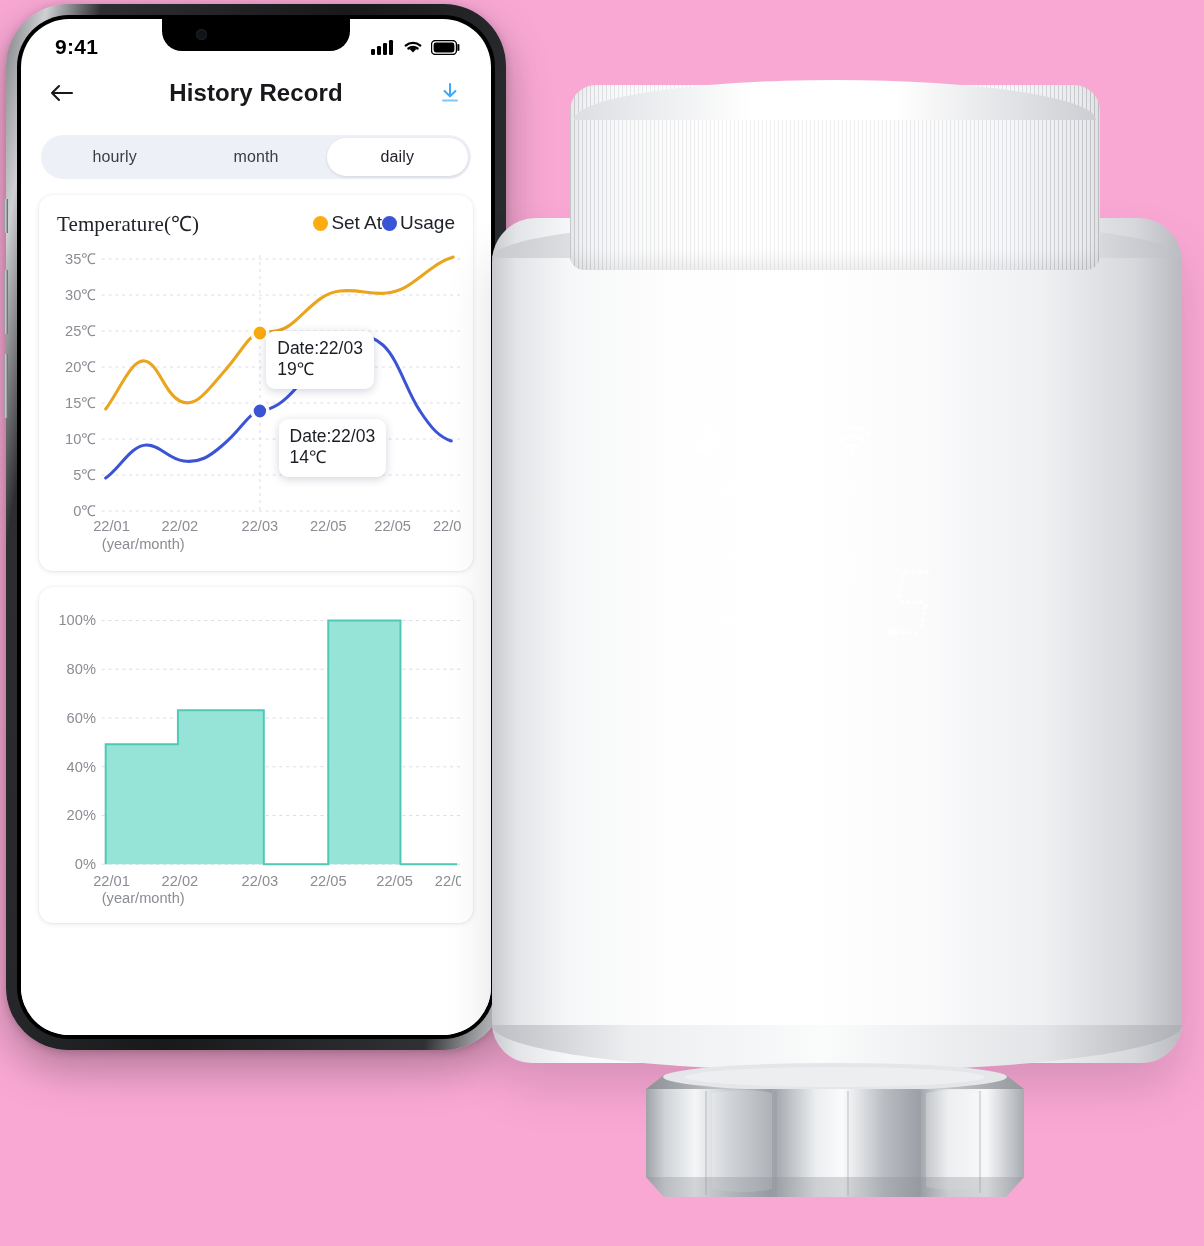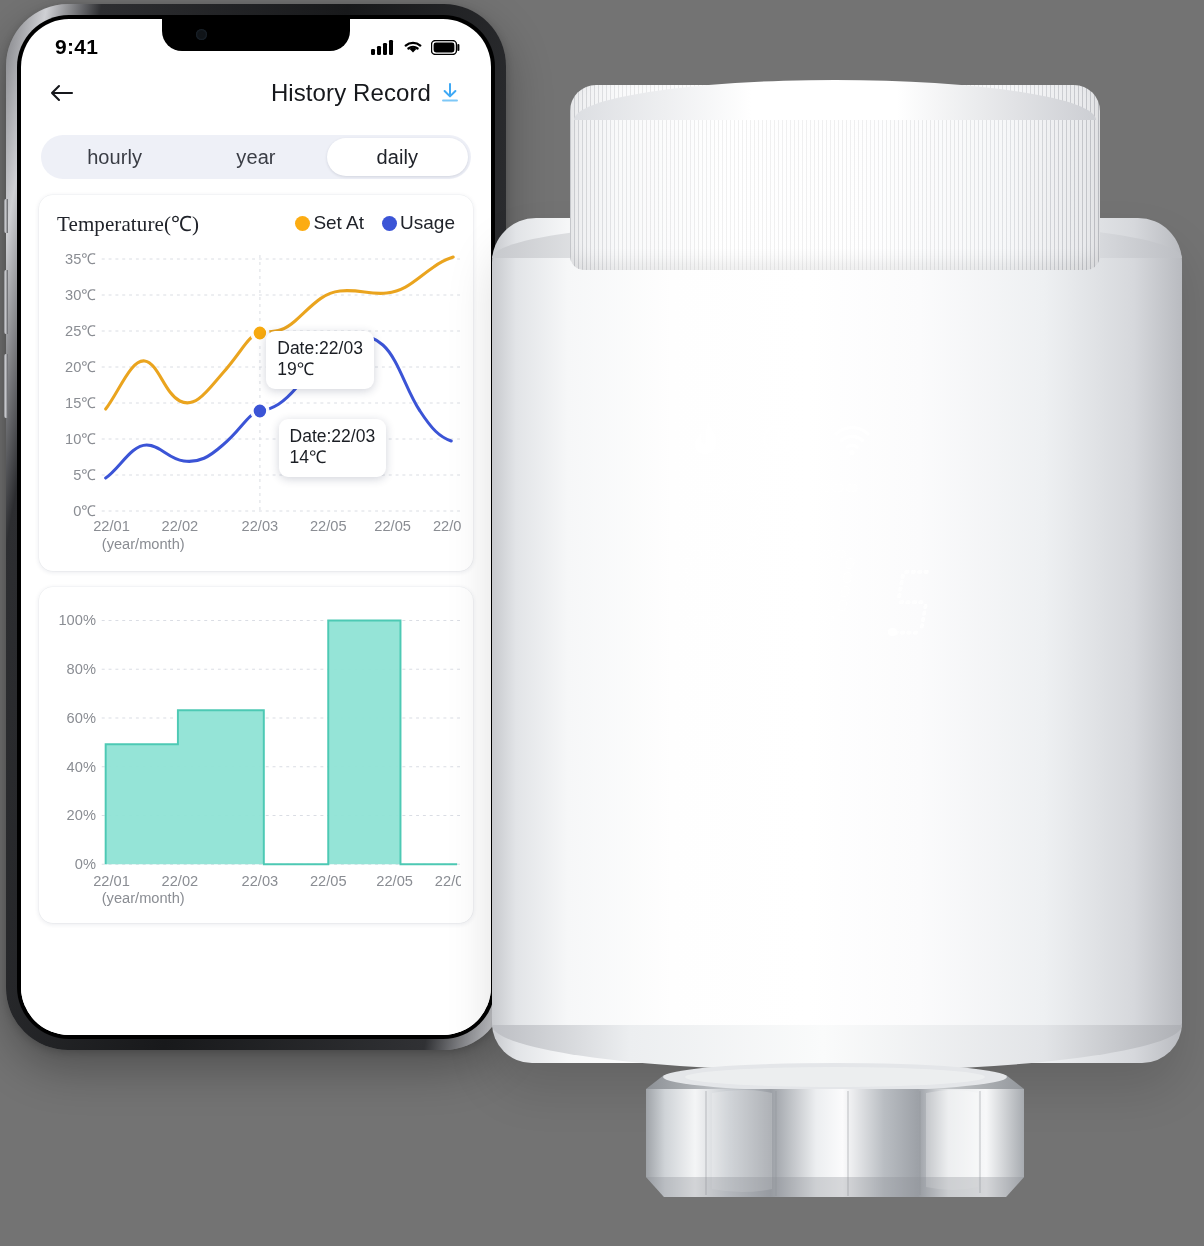--- a/index.html
+++ b/index.html
@@ -3,21 +3,21 @@
 <meta charset="utf-8">
 <title>Smart Thermostat Product Shot</title>
 <style>
   * { box-sizing: border-box; margin: 0; padding: 0; }
   html, body {
     width: 1204px; height: 1246px;
     background: #ffffff;
     font-family: "Liberation Sans", sans-serif;
     overflow: hidden;
   }
-  .stage { position: relative; width: 1204px; height: 1246px; background:#737373; }
+  .stage { position: relative; width: 1204px; height: 1246px; background:#f9a8d4; }
 
   
   .phone {
     position: absolute; left: 6px; top: 4px;
     width: 500px; height: 1046px;
     border-radius: 62px;
     background: linear-gradient(100deg,#7e7f83 0%,#cfd0d4 6%,#2d2e31 14%,#18191b 50%,#303134 88%,#b9babe 97%,#75767a 100%);
     padding: 11px;
     box-shadow: 0 18px 46px rgba(0,0,0,.30), 0 2px 8px rgba(0,0,0,.18);
   }
@@ -57,48 +57,48 @@
   }
   .sb-time { font-size:21px; font-weight:600; color:#000; letter-spacing:.3px; }
   .sb-right { display:flex; align-items:center; gap:7px; }
 
   
   .navbar {
     position:absolute; top:46px; left:0; right:0; height:56px;
     display:flex; align-items:center; padding: 0 22px; z-index:30;
   }
   .nav-back { width:38px; height:38px; display:flex; align-items:center; justify-content:center; cursor:pointer; }
-  .nav-title { flex:1; text-align:right; font-size:24px; color:#16181c; font-weight:400; letter-spacing:.1px; }
+  .nav-title { flex:1; text-align:center; font-size:24px; color:#16181c; font-weight:700; letter-spacing:.1px; }
   .nav-dl { width:38px; height:38px; display:flex; align-items:center; justify-content:center; cursor:pointer; }
 
   
   .app-body { position:absolute; top:102px; left:0; right:0; bottom:0; background:#fff; padding: 14px 0 0 0; }
 
   
   .seg {
     margin: 0 20px; height: 44px; border-radius: 22px;
     background:#eef0f7; display:flex; align-items:center; padding:3px;
     position:relative;
   }
   .seg-item {
     flex:1; height:38px; display:flex; align-items:center; justify-content:center;
-    font-size:20px; color:#3a3d45; border-radius:19px; cursor:pointer;
+    font-size:16px; color:#3a3d45; border-radius:19px; cursor:pointer;
     letter-spacing:.1px;
   }
   .seg-item.active { background:#fff; box-shadow:0 1px 3px rgba(22,30,60,.13); color:#20232a; }
 
   
   .card {
     margin: 16px 18px 0 18px; background:#fff; border-radius:14px;
     box-shadow: 0 1px 5px rgba(30,40,70,.11), 0 0 0 .5px rgba(40,50,80,.05);
     padding: 14px 12px 10px 12px;
   }
   .card-head { display:flex; align-items:center; padding: 0 4px 4px 6px; }
   .card-title { font-size:21px; color:#20232a; letter-spacing:.1px;font-family:Liberation Serif, serif; }
-  .legend { margin-left:auto; display:flex; align-items:center; gap:18px; padding-right:2px; }
+  .legend { margin-left:auto; display:flex; align-items:center; padding-right:2px; }
   .legend-i { display:flex; align-items:center; gap:3px; font-size:19px; color:#20232a; }
   .dot { width:15px; height:15px; border-radius:50%; display:inline-block; }
 
   .help-ic {
     width:19px; height:19px; border-radius:50%; background:#9a9a9a; color:#fff;
     font-size:13px; font-weight:700; display:inline-flex; align-items:center;
     justify-content:center; margin-left:3px; cursor:pointer; line-height:1;
   }
 
   .chart-wrap { position:relative; width:100%; }
@@ -203,21 +203,21 @@
               <path d="M13 4 V16 M7.6 11 L13 16.4 L18.4 11" stroke="#3fa9f5" stroke-width="2" fill="none" stroke-linecap="round" stroke-linejoin="round"></path>
               <path d="M6 20.5 H20" stroke="#7ec8f7" stroke-width="1.9" stroke-linecap="round"></path>
             </svg>
           </div>
         </div>
 
         <div class="app-body">
 
           <div class="seg">
             <div class="seg-item">hourly</div>
-            <div class="seg-item">year</div>
+            <div class="seg-item">month</div>
             <div class="seg-item active">daily</div>
           </div>
 
           <div class="card">
             <div class="card-head">
               <div class="card-title">Temperature(℃)</div>
               <div class="legend">
                 <span class="legend-i">
                   <span class="dot" style="background:#fcac12"></span>
                   <span>Set At</span>

